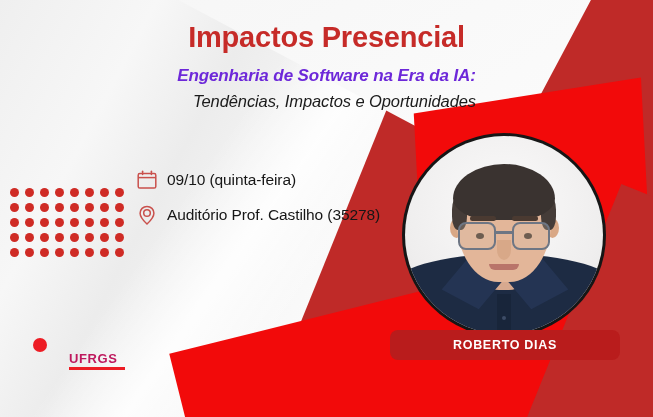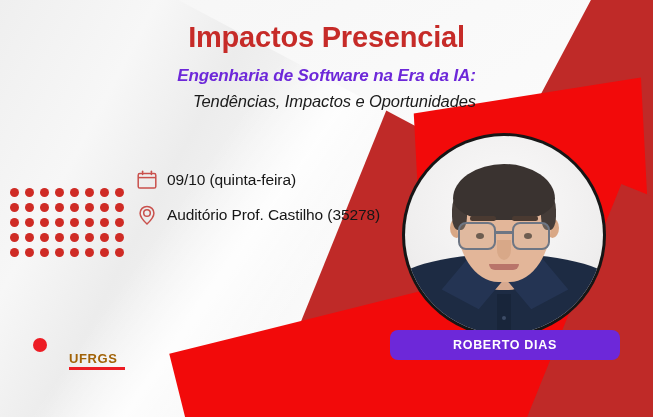--- a/index.html
+++ b/index.html
@@ -359,21 +359,21 @@
     background: #b9746a;
   }
 
   
   .name-badge {
     position: absolute;
     left: 390px;
     top: 330px;
     width: 230px;
     height: 30px;
-    background: #6d28d9;
+    background: #b91c1c;
     border-radius: 8px;
     z-index: 9;
     display: flex;
     align-items: center;
     justify-content: center;
   }
   .name-badge span {
     color: #ffffff;
     font-size: 12.5px;
     font-weight: bold;
@@ -406,21 +406,21 @@
     line-height: 0.82;
     letter-spacing: -2px;
   }
   .logo-sub {
     margin-left: 36px;
     margin-top: -3px;
   }
   .logo-ufrgs {
     font-size: 13px;
     font-weight: bold;
-    color: #a16207;
+    color: #be185d;
     letter-spacing: 0.6px;
     line-height: 1;
   }
   .logo-rule {
     width: 56px;
     height: 2.6px;
     background: #ed1c24;
     margin-top: 2px;
   }
 </style>

